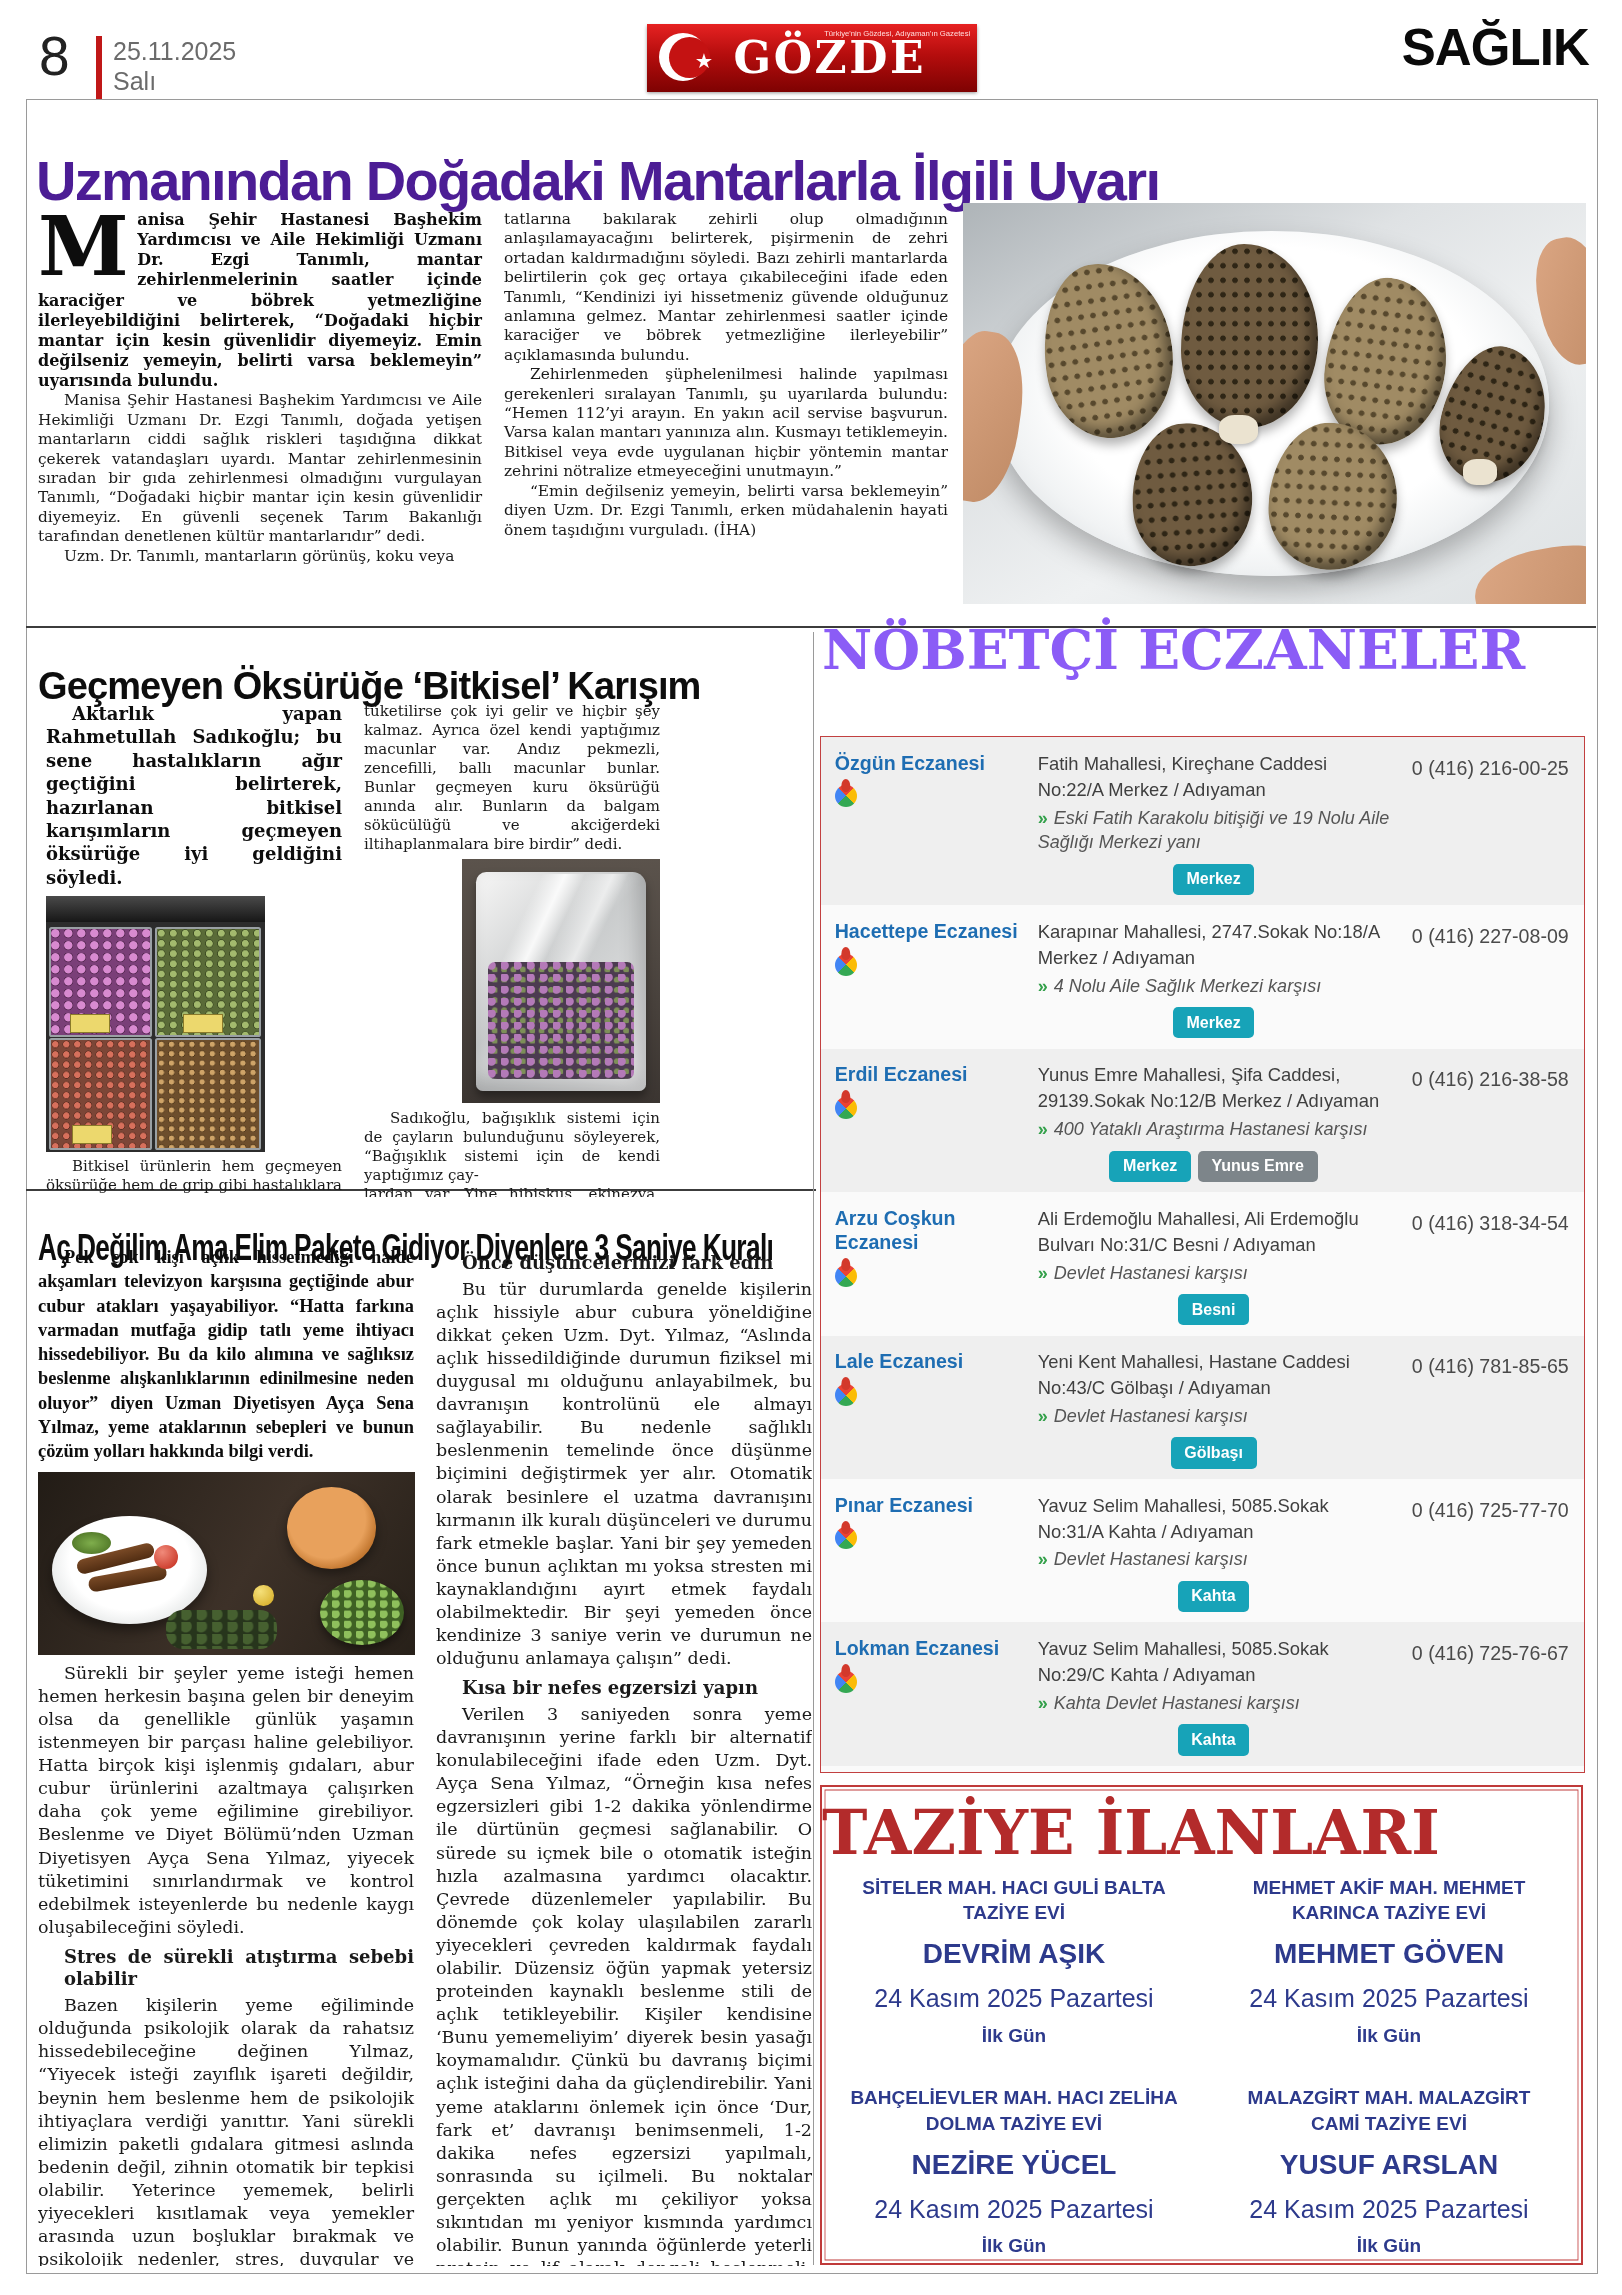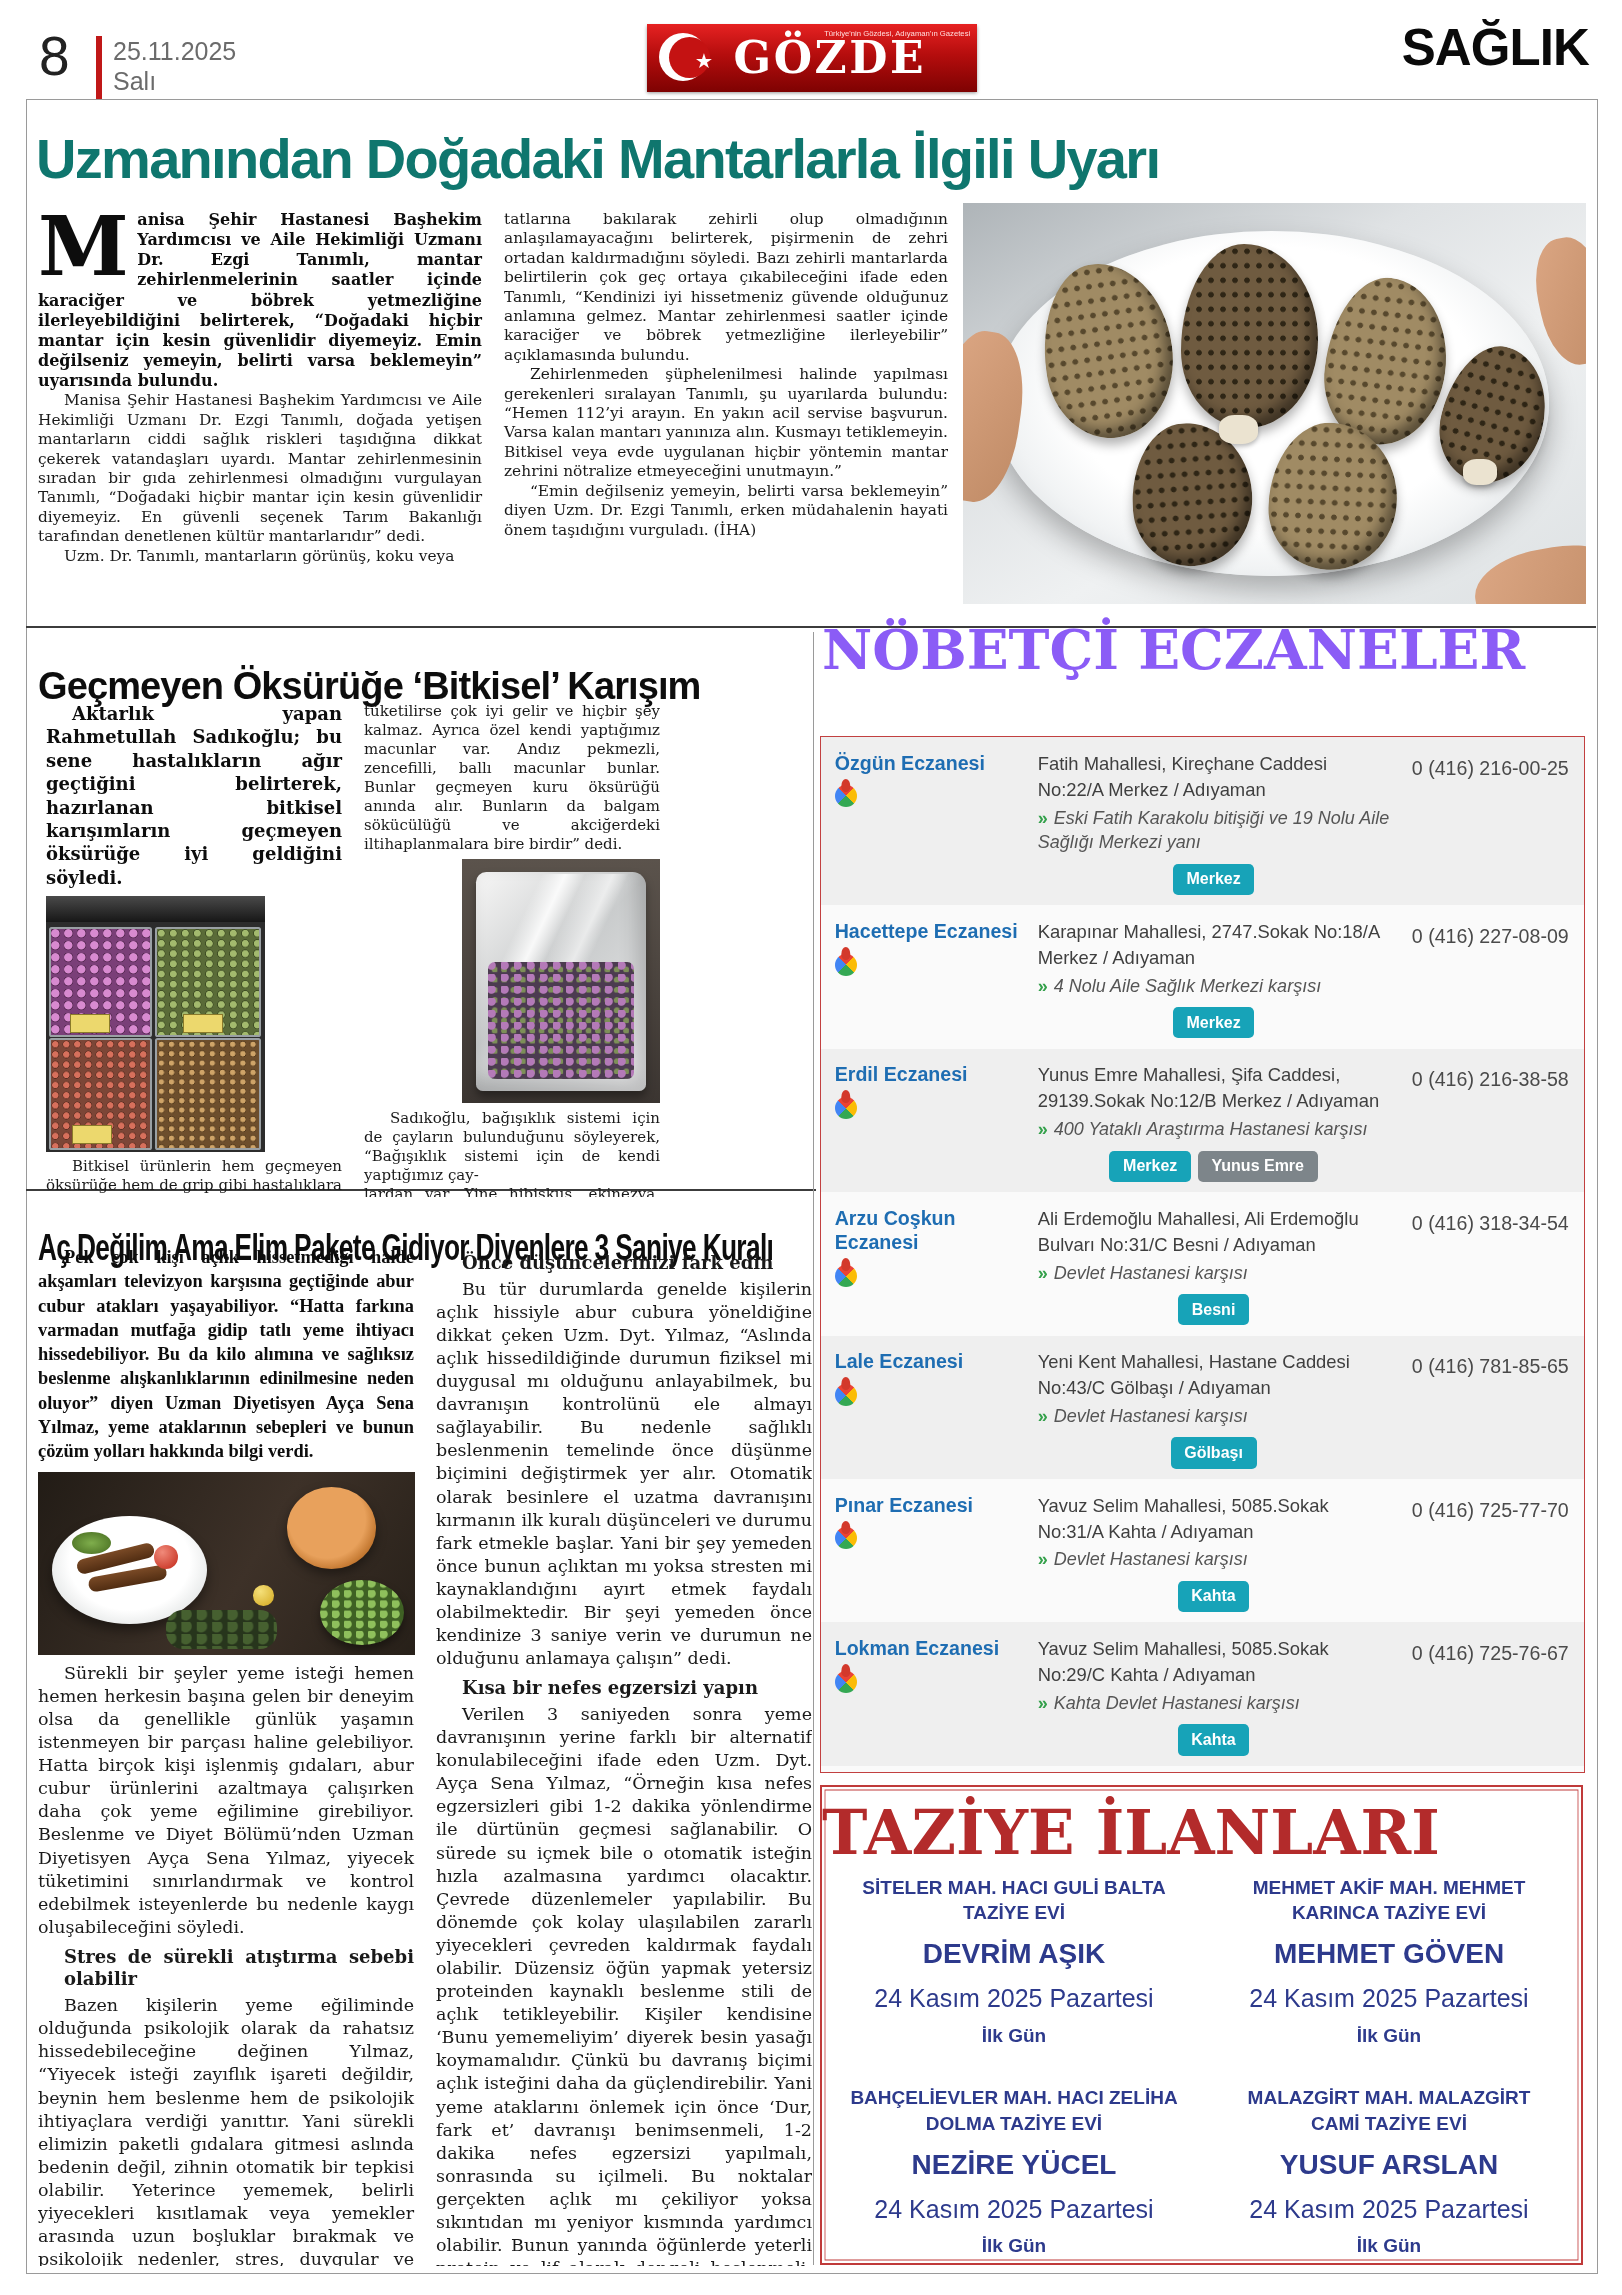--- a/index.html
+++ b/index.html
@@ -22,22 +22,22 @@
   .section-title{position:absolute;right:34px;top:22px;font:800 51px/1 "Liberation Sans",sans-serif;
                  letter-spacing:-0.9px;color:#0a0a0a;}
   .frame{position:absolute;left:26px;top:99px;width:1570px;height:2173px;border:0.9px solid #9a9a9a;}
 
   
   .hr-full{position:absolute;left:26px;top:626px;width:1570px;height:1.7px;background:#3c3c3c;}
   .hr-left{position:absolute;left:26px;top:1189px;width:790px;height:1.7px;background:#3c3c3c;}
   .vr-main{position:absolute;left:813px;top:632px;width:0.9px;height:1633px;background:#9a9a9a;}
 
   
-  .headline1{position:absolute;left:36px;top:92px;width:1551px;font:800 56px/1.05 "Liberation Sans",sans-serif;
-             letter-spacing:-1.7px;color:#0f766e;white-space:nowrap;}
+  .headline1{position:absolute;left:36px;top:114px;width:1551px;font:800 56px/1.05 "Liberation Sans",sans-serif;
+             letter-spacing:-1.7px;color:#4c1d95;white-space:nowrap;}
   .headline2{position:absolute;left:38px;top:635px;width:773px;font:800 38px/1.05 "Liberation Sans",sans-serif;
              letter-spacing:-0.9px;color:#0d0d0d;white-space:nowrap;}
   .headline3{position:absolute;left:38px;top:1199px;width:773px;font:800 36px/1.05 "Liberation Sans",sans-serif;
              letter-spacing:-0.9px;color:#0d0d0d;white-space:nowrap;transform:scaleX(0.73);transform-origin:0 50%;}
   .cols{display:flex;gap:22px;}
   .col{text-align:justify;}
   .col p{margin:0;text-indent:26px;}
   .col p.ni{text-indent:0;}
   .col p.lead{font-weight:700;color:#0d0d0d;}
   .col h4{margin:6.8px 0 3.4px;padding-left:26px;font:700 18px/1.25 "DejaVu Serif",serif;}

